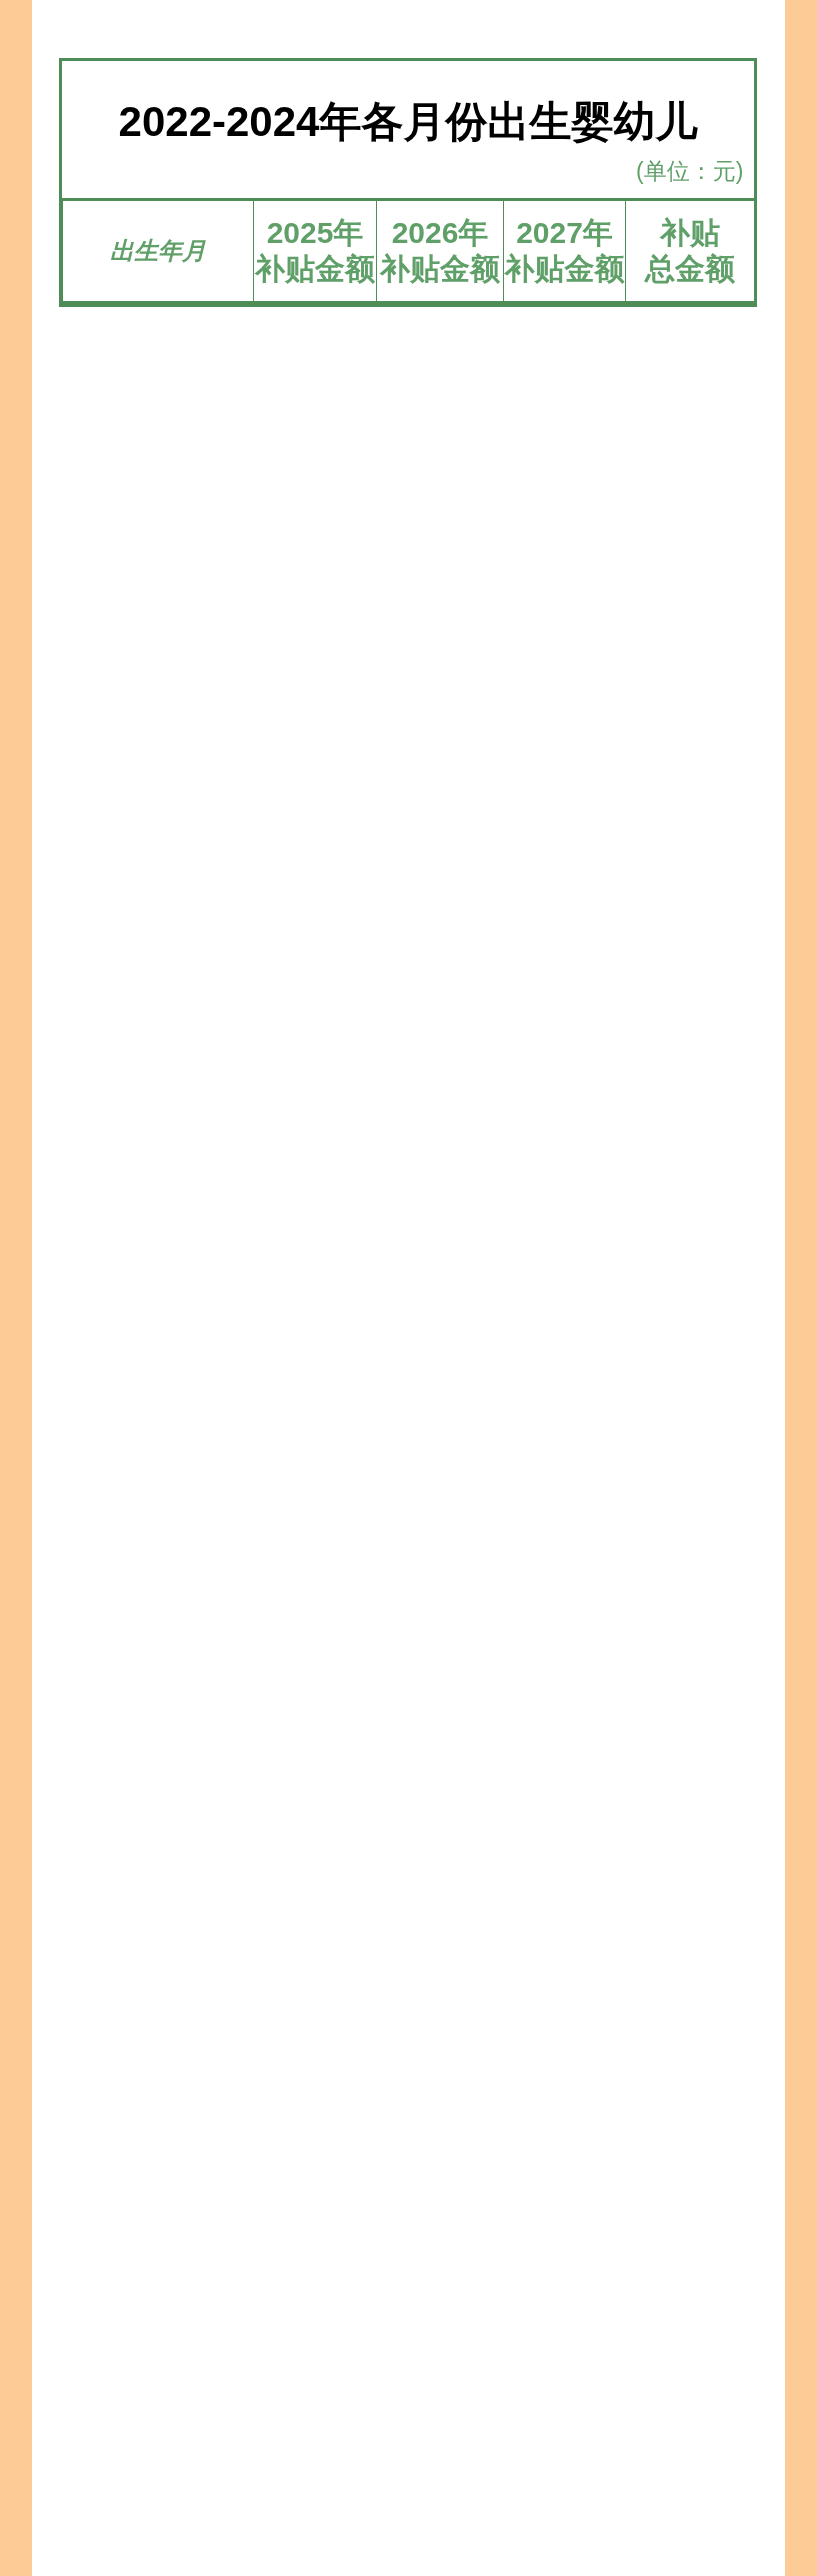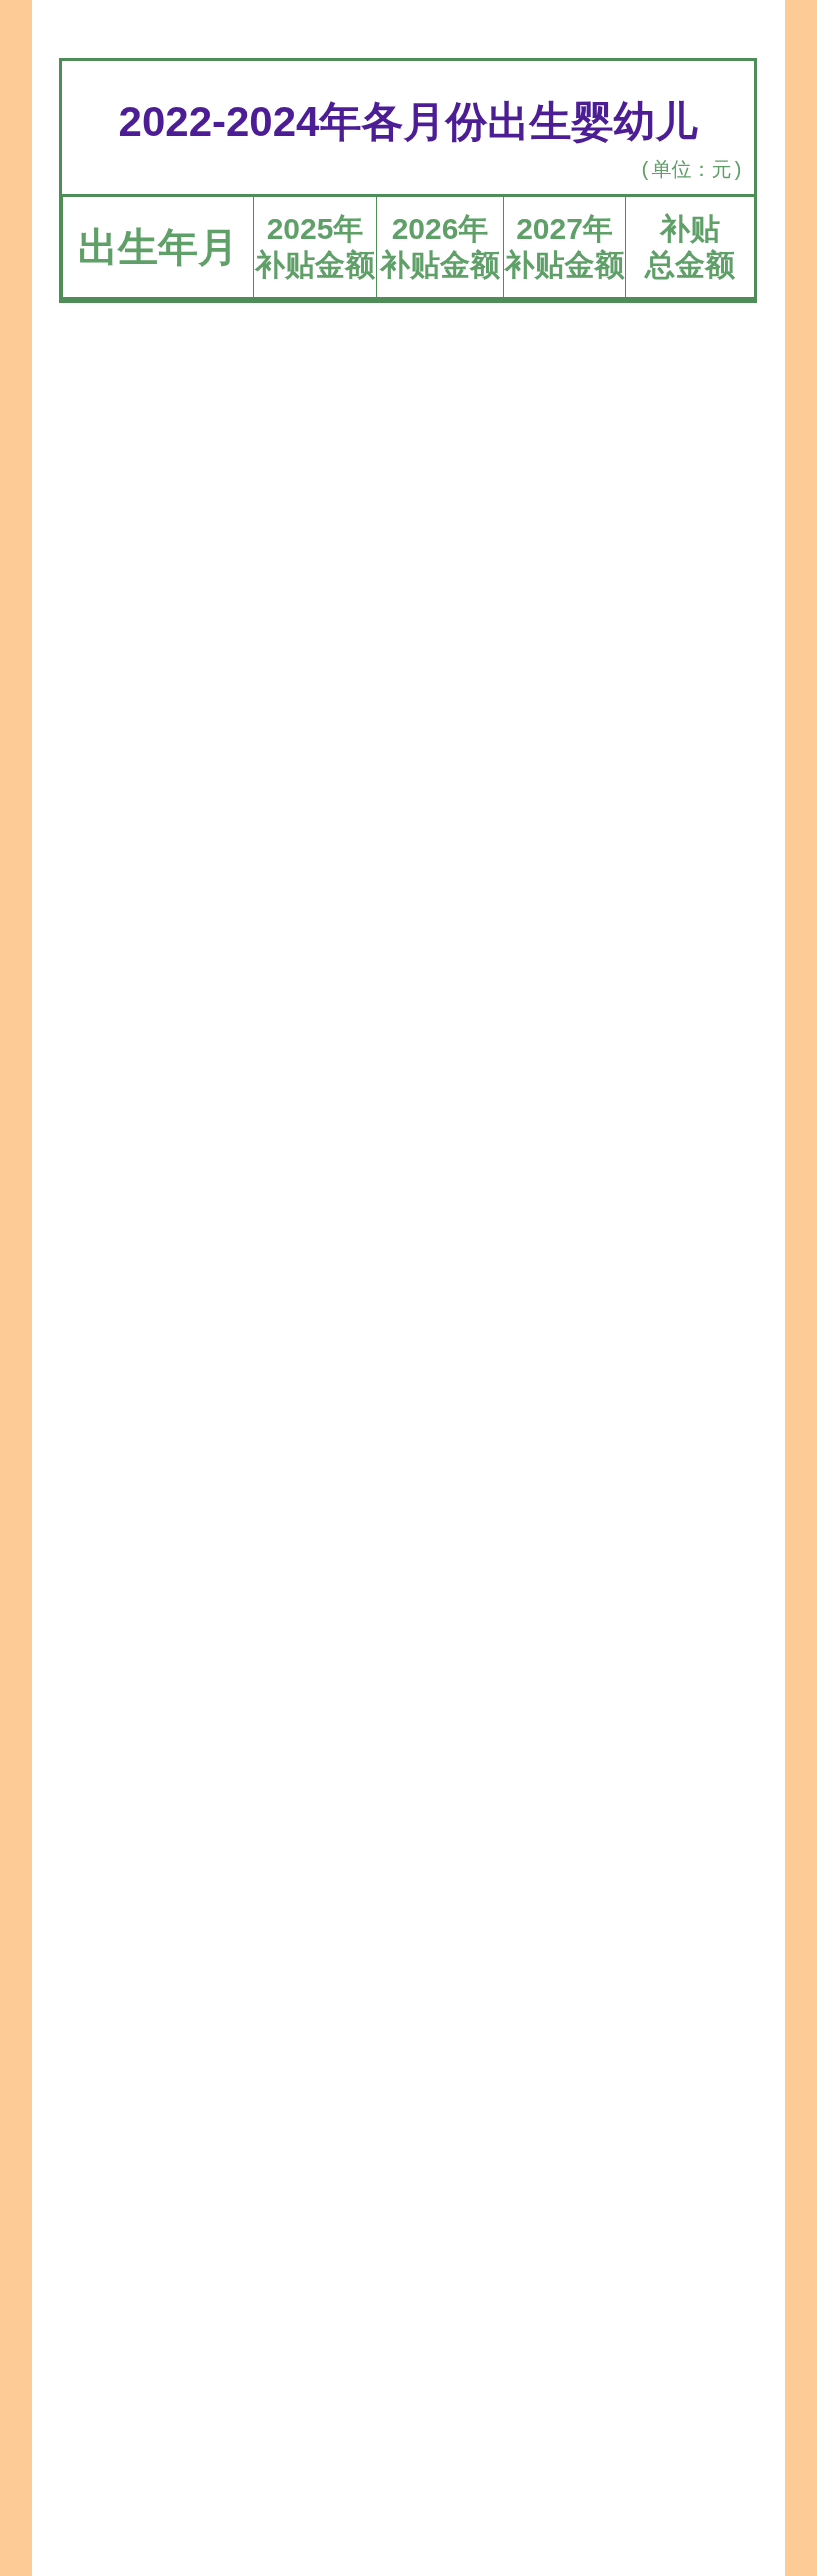--- a/index.html
+++ b/index.html
@@ -22,31 +22,30 @@
     position: absolute;
     left: 27px;
     top: 58px;
     width: 692px;
     border: 3px solid #4e8c58;
     background: #ffffff;
   }
   .title {
     text-align: center;
     padding-top: 33px;
-    color: #4c1d95;
+    color: #000000;
     font-weight: bold;
     font-size: 42px;
     line-height: 56px;
   }
   .unit {
     text-align: right;
     color: #5f9f68;
-    font-size: 20px;
+    font-size: 23px;
     padding: 6px 10.6px 10.6px 0;
-    font-family: Liberation Mono, monospace;
   }
   table {
     width: 100%;
     border-collapse: collapse;
     table-layout: fixed;
   }
   th, td {
     border: 1.5px solid #4e8c58;
     color: #5f9f68;
     text-align: center;
@@ -56,21 +55,21 @@
   }
   thead th {
     height: 100px;
     font-size: 30px;
     font-weight: bold;
     line-height: 36px;
     border-top: 3.8px solid #4e8c58;
     border-bottom: 3.8px solid #4e8c58;
     background: #ffffff;
   }
-  thead th.birth { font-size: 40px; }
+  thead th.birth { font-size: 24px; font-style: italic; }
 </style>
 </head>
 <body>
 
 <div class="panel">
   <div class="frame">
 
     <div class="title">
       <div>2022-2024年各月份出生婴幼儿</div>
     </div>

